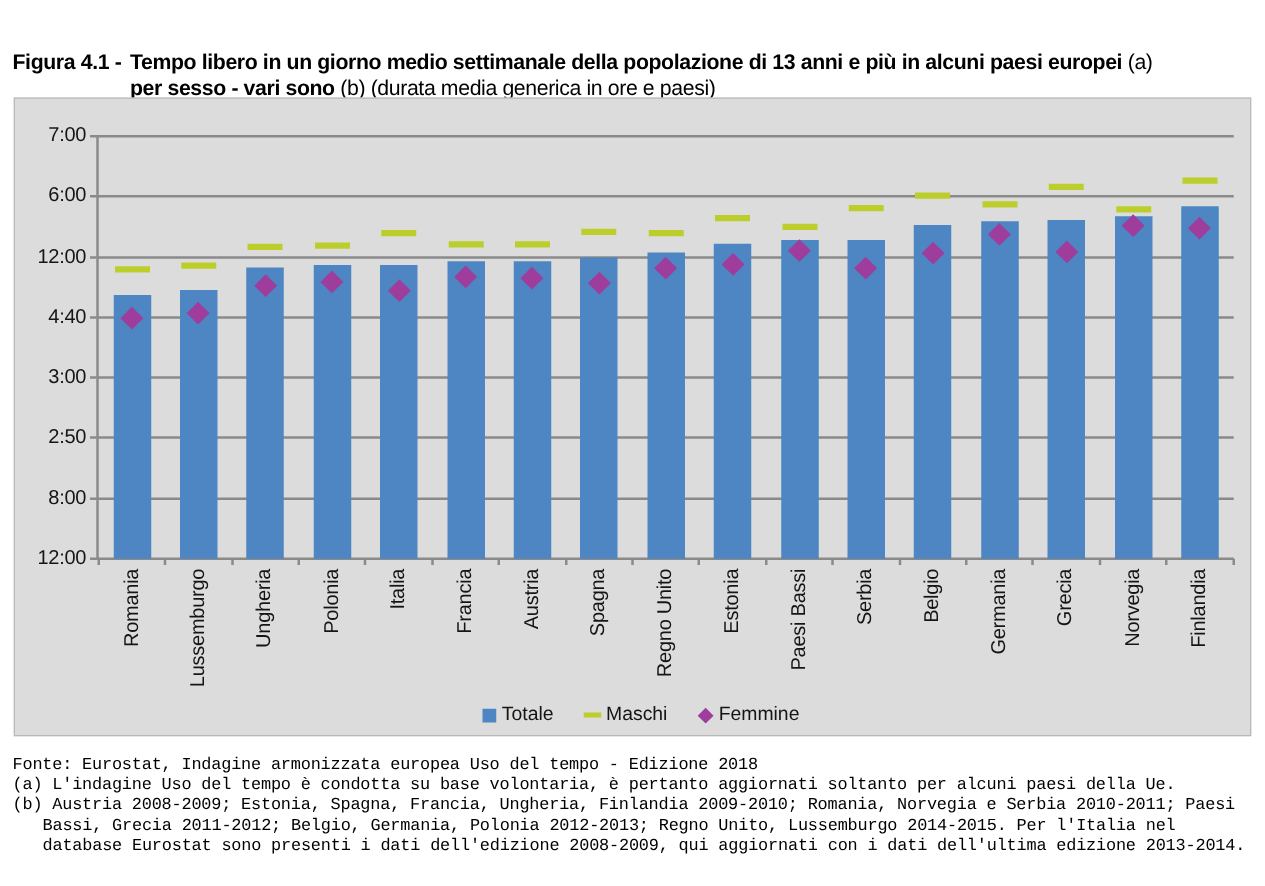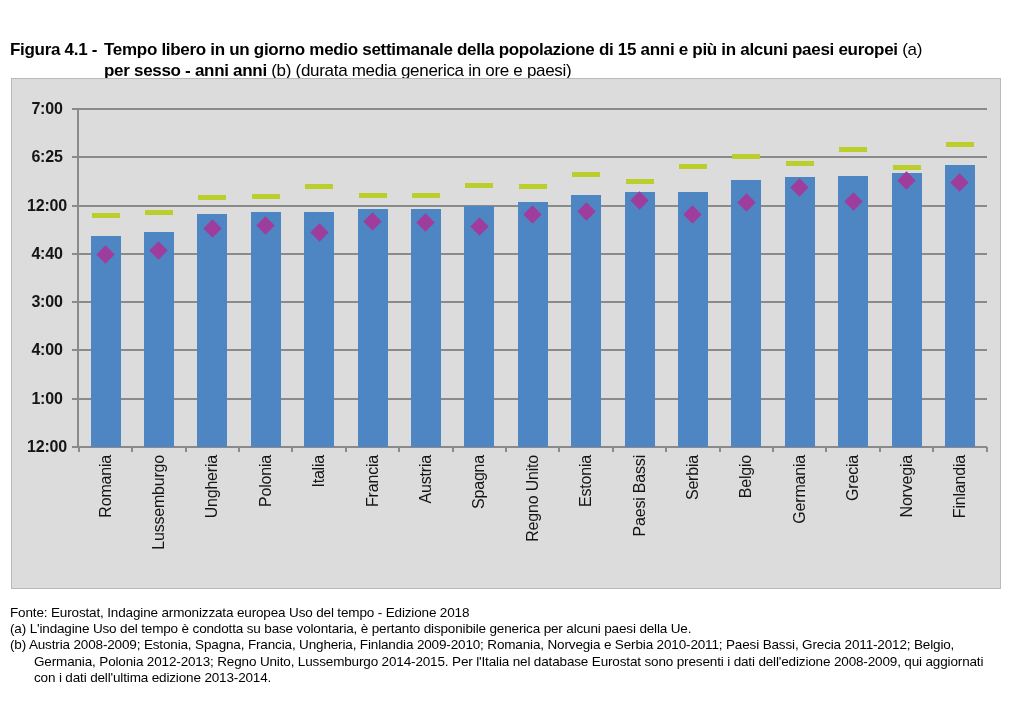--- a/index.html
+++ b/index.html
@@ -18,78 +18,78 @@
   
   .panel { position: absolute; left: 11px; top: 78px; width: 990px; height: 511px;
            background: #dcdcdc; border: 1px solid #b9b9b9; }
   .plot  { position: absolute; left: 0; top: 0; width: 100%; height: 100%; }
 
   .gridline { position: absolute; height: 2px; background: #8a8a8a; }
   .y-axis-line { position: absolute; width: 2px; background: #8a8a8a; }
   .y-tick { position: absolute; width: 5px; height: 2px; background: #8a8a8a; }
   .x-tick { position: absolute; width: 2px; height: 5px; background: #8a8a8a; }
 
-  .y-label { position: absolute; width: 44px; text-align: center; font-size: 16px;
-             color: #151515; letter-spacing: -0.2px; font-weight: bold; }
+  .y-label { position: absolute; width: 44px; text-align: right; font-size: 16px;
+             color: #151515; letter-spacing: -0.2px; }
 
   .bar { position: absolute; background: #4e86c4; }
   .dash { position: absolute; height: 5px; background: #bcce2b; }
   .diamond { position: absolute; width: 13px; height: 13px; background: #9e3d9b;
              transform: rotate(45deg); }
 
   .x-label { position: absolute; writing-mode: vertical-rl; transform: rotate(180deg);
              font-size: 16px; color: #151515; white-space: nowrap; letter-spacing: -0.2px; }
 
   
   .legend { position: absolute; left: 0; top: 484px; width: 100%; display: flex;
             justify-content: center; align-items: center; gap: 24px;
             transform: translateX(7px); }
   .legend-item { display: flex; align-items: center; gap: 4px; font-size: 15.5px; color: #151515; }
   .lg-square { width: 11px; height: 11px; background: #4e86c4; }
   .lg-dash { width: 14px; height: 4px; background: #bcce2b; }
   .lg-diamond { width: 9px; height: 9px; background: #9e3d9b; transform: rotate(45deg); margin: 0 2px; }
 
   
   .footer { position: absolute; left: 10px; top: 605px; width: 996px; font-size: 13.5px;
-            line-height: 16.2px; color: #000; letter-spacing: -0.15px; }
+            line-height: 16.2px; color: #000; letter-spacing: -0.15px; font-family: Liberation Mono, monospace; }
   .note-hang { padding-left: 24px; text-indent: -24px; }
 </style>
 </head>
 <body>
 
 <div id="canvas">
 
   <div class="title">
     <span class="fig-label">Figura 4.1 -</span>
-    <span class="title-text"><span class="b">Tempo libero in un giorno medio settimanale della popolazione di 15 anni e più in alcuni paesi europei </span><span class="n">(a)</span><br><span class="b">per sesso - anni anni </span><span class="n">(b) (durata media generica in ore e paesi)</span></span>
+    <span class="title-text"><span class="b">Tempo libero in un giorno medio settimanale della popolazione di 13 anni e più in alcuni paesi europei </span><span class="n">(a)</span><br><span class="b">per sesso - vari sono </span><span class="n">(b) (durata media generica in ore e paesi)</span></span>
   </div>
 
   <div class="panel">
     <div class="plot" id="plot">
         <div class="gridline" style="left: 65px; top: 367px; width: 910px;"></div>
         <div class="y-tick" style="left: 60px; top: 367px;"></div>
         <div class="y-label" style="left: 13px; top: 359px;">12:00</div>
         <div class="gridline" style="left: 65px; top: 318.7px; width: 910px;"></div>
         <div class="y-tick" style="left: 60px; top: 318.7px;"></div>
-        <div class="y-label" style="left: 13px; top: 310.7px;">1:00</div>
+        <div class="y-label" style="left: 13px; top: 310.7px;">8:00</div>
         <div class="gridline" style="left: 65px; top: 270.4px; width: 910px;"></div>
         <div class="y-tick" style="left: 60px; top: 270.4px;"></div>
-        <div class="y-label" style="left: 13px; top: 262.4px;">4:00</div>
+        <div class="y-label" style="left: 13px; top: 262.4px;">2:50</div>
         <div class="gridline" style="left: 65px; top: 222.1px; width: 910px;"></div>
         <div class="y-tick" style="left: 60px; top: 222.1px;"></div>
         <div class="y-label" style="left: 13px; top: 214.1px;">3:00</div>
         <div class="gridline" style="left: 65px; top: 173.8px; width: 910px;"></div>
         <div class="y-tick" style="left: 60px; top: 173.8px;"></div>
         <div class="y-label" style="left: 13px; top: 165.8px;">4:40</div>
         <div class="gridline" style="left: 65px; top: 125.5px; width: 910px;"></div>
         <div class="y-tick" style="left: 60px; top: 125.5px;"></div>
         <div class="y-label" style="left: 13px; top: 117.5px;">12:00</div>
         <div class="gridline" style="left: 65px; top: 77.2px; width: 910px;"></div>
         <div class="y-tick" style="left: 60px; top: 77.2px;"></div>
-        <div class="y-label" style="left: 13px; top: 69.2px;">6:25</div>
+        <div class="y-label" style="left: 13px; top: 69.2px;">6:00</div>
         <div class="gridline" style="left: 65px; top: 28.9px; width: 910px;"></div>
         <div class="y-tick" style="left: 60px; top: 28.9px;"></div>
         <div class="y-label" style="left: 13px; top: 20.9px;">7:00</div>
         <div class="y-axis-line" style="left: 65px; top: 28.9px; height: 340.1px;"></div>
         <div class="x-tick" style="left: 65.8px; top: 368px;"></div>
         <div class="x-tick" style="left: 119.2px; top: 368px;"></div>
         <div class="x-tick" style="left: 172.6px; top: 368px;"></div>
         <div class="x-tick" style="left: 226px; top: 368px;"></div>
         <div class="x-tick" style="left: 279.4px; top: 368px;"></div>
         <div class="x-tick" style="left: 332.8px; top: 368px;"></div>
@@ -167,21 +167,35 @@
         <div class="x-label" style="left: 832.1px; top: 376px;">Grecia</div>
         <div class="bar" style="left: 879.5px; top: 94.3px; width: 30px; height: 273.7px; background: rgb(78, 134, 196);"></div>
         <div class="dash" style="left: 880.5px; top: 86.165px; width: 28px; background: rgb(188, 206, 43);"></div>
         <div class="diamond" style="left: 888px; top: 95.045px; background: rgb(158, 61, 155);"></div>
         <div class="x-label" style="left: 885.5px; top: 376px;">Norvegia</div>
         <div class="bar" style="left: 932.9px; top: 86.25px; width: 30px; height: 281.75px; background: rgb(78, 134, 196);"></div>
         <div class="dash" style="left: 933.9px; top: 62.82px; width: 28px; background: rgb(188, 206, 43);"></div>
         <div class="diamond" style="left: 941.4px; top: 97.46px; background: rgb(158, 61, 155);"></div>
         <div class="x-label" style="left: 938.9px; top: 376px;">Finlandia</div>
       </div>
+    <div class="legend" id="legend">
+        <div class="legend-item">
+          <span class="lg-square" style="background: rgb(78, 134, 196);"></span>
+          <span>Totale</span>
+        </div>
+        <div class="legend-item">
+          <span class="lg-dash" style="background: rgb(188, 206, 43);"></span>
+          <span>Maschi</span>
+        </div>
+        <div class="legend-item">
+          <span class="lg-diamond" style="background: rgb(158, 61, 155);"></span>
+          <span>Femmine</span>
+        </div>
+      </div>
   </div>
 
   <div class="footer">
     <div>Fonte: Eurostat, Indagine armonizzata europea Uso del tempo - Edizione 2018</div>
-    <div class="note-hang">(a) L'indagine Uso del tempo è condotta su base volontaria, è pertanto disponibile generica per alcuni paesi della Ue.</div>
+    <div class="note-hang">(a) L'indagine Uso del tempo è condotta su base volontaria, è pertanto aggiornati soltanto per alcuni paesi della Ue.</div>
     <div class="note-hang">(b) Austria 2008-2009; Estonia, Spagna, Francia, Ungheria, Finlandia 2009-2010; Romania, Norvegia e Serbia 2010-2011; Paesi Bassi, Grecia 2011-2012; Belgio, Germania, Polonia 2012-2013; Regno Unito, Lussemburgo 2014-2015. Per l'Italia nel database Eurostat sono presenti i dati dell'edizione 2008-2009, qui aggiornati con i dati dell'ultima edizione 2013-2014.</div>
   </div>
 
 </div>
 
 </body></html>

